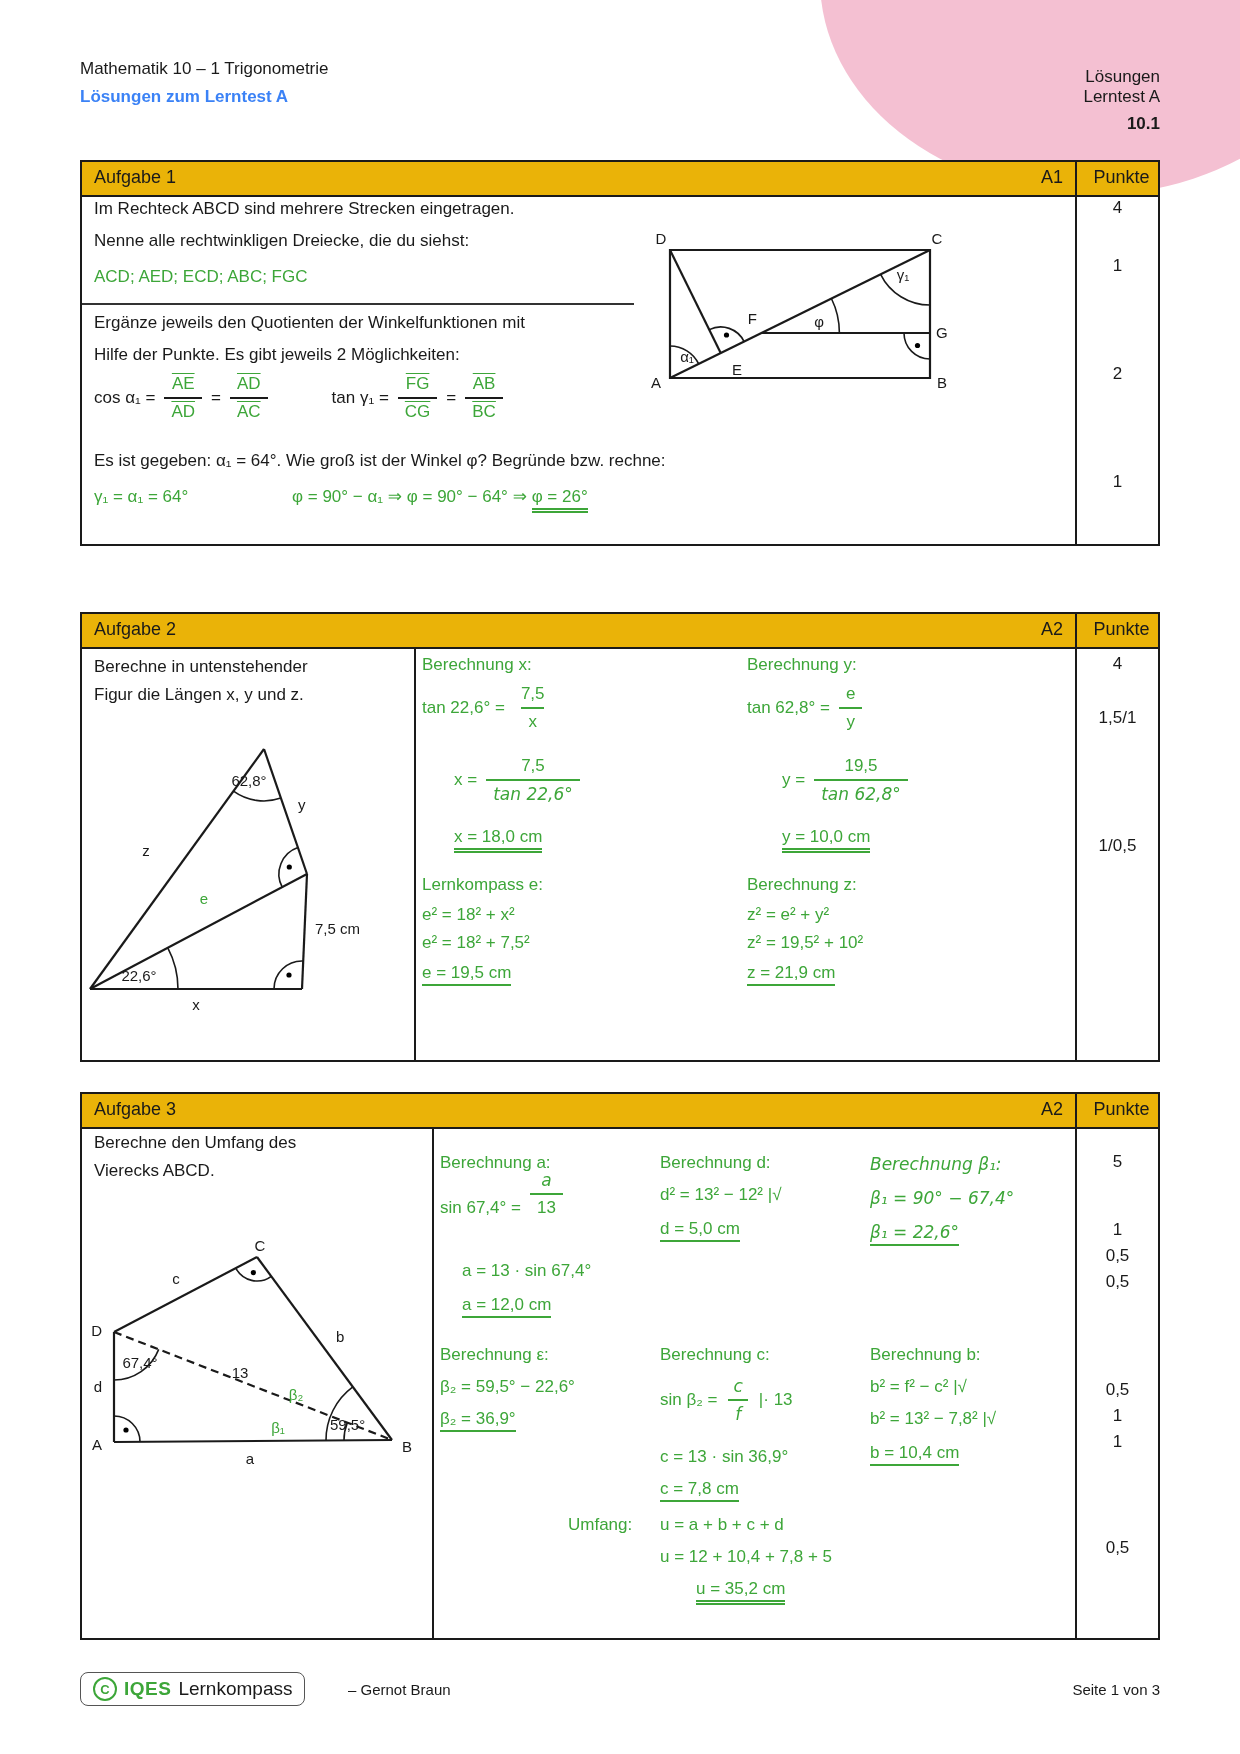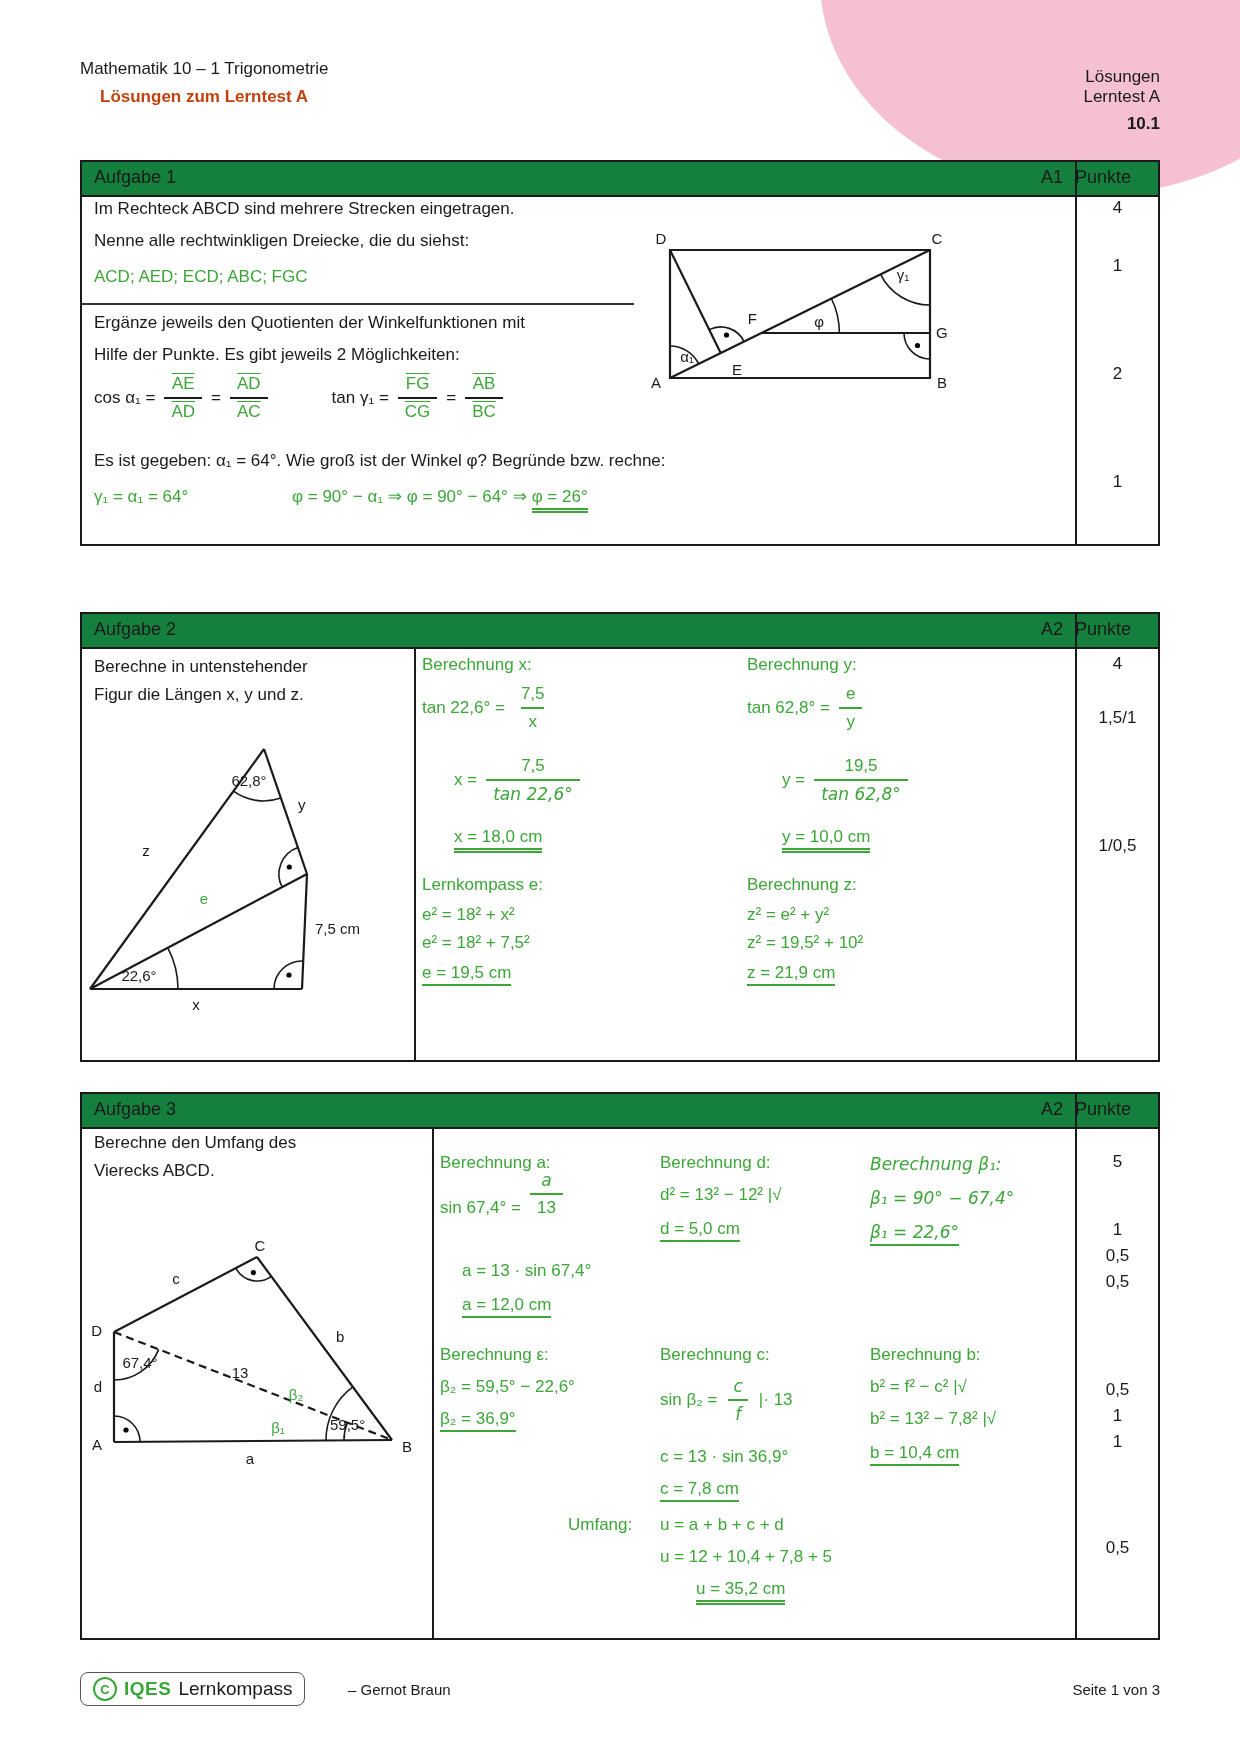--- a/index.html
+++ b/index.html
@@ -1,35 +1,35 @@
 <!DOCTYPE html>
 <html><head>
 <meta charset="utf-8">
 <style>
   html,body{margin:0;padding:0;background:#fff;}
   .page{position:relative;width:1240px;height:1754px;background:#fff;overflow:hidden;
         font-family:"Liberation Sans",sans-serif;color:#1a1a1a;}
   .abs{position:absolute;}
   .t17{font-size:17px;line-height:1.25;}
   .green{color:#3da639;}
-  .pink{color:#c2410c;margin-left:20px;}
+  .pink{color:#3b82f6;}
   .bold{font-weight:bold;}
   .hand{font-family:"DejaVu Sans",sans-serif;font-style:italic;}
   .blob{position:absolute;width:540px;height:430px;right:-120px;top:-235px;
         background:#f4c0d2;border-radius:50%;}
   
   .tbl{position:absolute;left:80px;width:1080px;border:2px solid #1a1a1a;box-sizing:border-box;}
   .tbl1{top:160px;height:386px;}
   .tbl2{top:612px;height:450px;}
   .tbl3{top:1092px;height:548px;}
-  .thead{position:absolute;left:0;top:0;right:0;height:33px;background:#15803d;
+  .thead{position:absolute;left:0;top:0;right:0;height:33px;background:#eab308;
          border-bottom:2px solid #1a1a1a;}
   .thead .ttl{position:absolute;left:12px;top:5px;font-size:18px;}
   .thead .code{position:absolute;right:95px;top:5px;font-size:18px;}
-  .thead .pl{position:absolute;left:993px;width:93px;top:5px;text-align:left;font-size:18px;}
+  .thead .pl{position:absolute;left:993px;width:93px;top:5px;text-align:center;font-size:18px;}
   .vln{position:absolute;left:993px;top:0;bottom:0;width:0;border-left:2px solid #1a1a1a;}
   .vmid{position:absolute;top:33px;bottom:0;width:0;border-left:2px solid #1a1a1a;}
   .vmid.t2{left:332px;}
   .vmid.t3{left:350px;}
   .pts{position:absolute;left:993px;width:85px;text-align:center;font-size:17px;}
   .ansline{position:absolute;left:0;top:141px;width:552px;border-top:2px solid #333;}
   
   .eqrow{position:absolute;display:flex;align-items:center;gap:9px;font-size:17px;}
   .frac{display:inline-flex;flex-direction:column;align-items:center;text-align:center;}
   .frac .fn{padding:0 7px 3px;}

